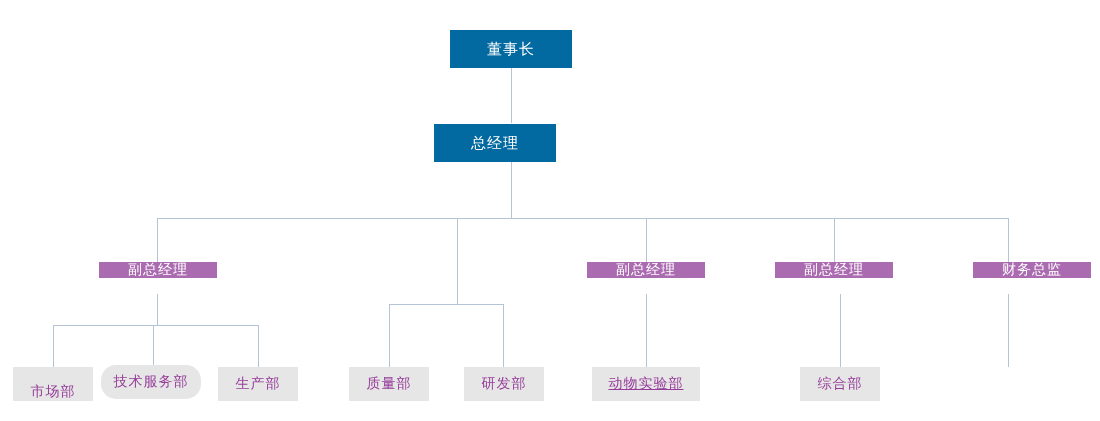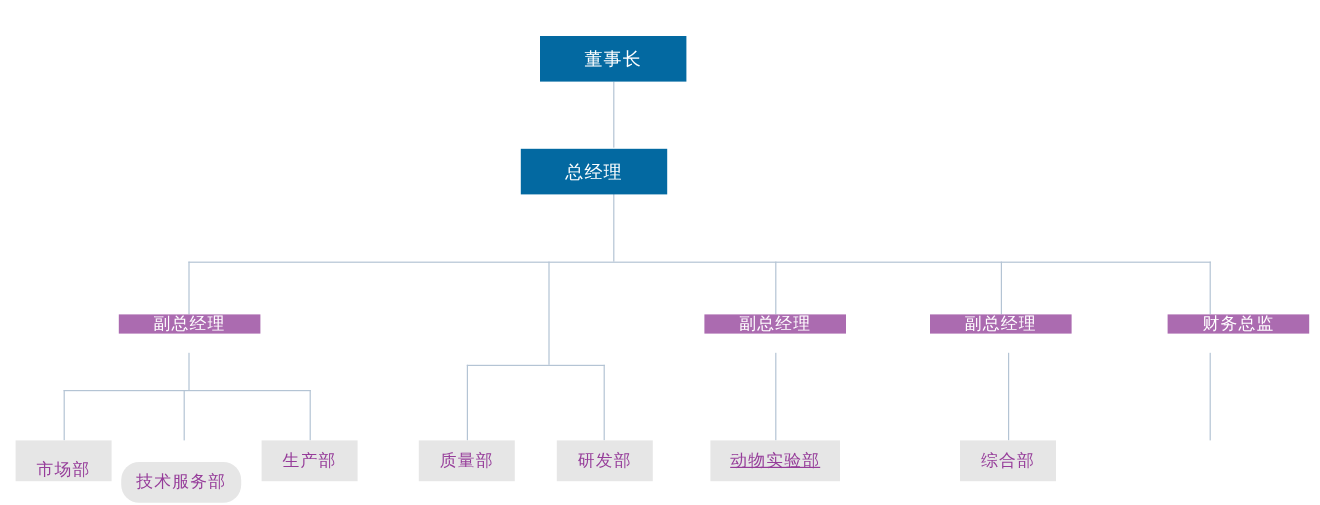--- a/index.html
+++ b/index.html
@@ -111,21 +111,21 @@
   </div>
 
   <div class="node node-l2" style="left:949px; top:262px; width:118px;margin-left:24px;">
     <span>财务总监</span>
   </div>
 
   <div class="node node-l3" style="left:13px; top:367px; width:80px;align-items:flex-end;">
     <span>市场部</span>
   </div>
 
-  <div class="node node-l3" style="left:101px; top:385px; width:100px;border-radius:15px;">
+  <div class="node node-l3" style="left:101px; top:365px; width:100px;border-radius:15px;">
     <span>技术服务部</span>
   </div>
 
   <div class="node node-l3" style="left:218px; top:367px; width:80px;">
     <span>生产部</span>
   </div>
 
   <div class="node node-l3" style="left:349px; top:367px; width:80px;">
     <span>质量部</span>
   </div>

